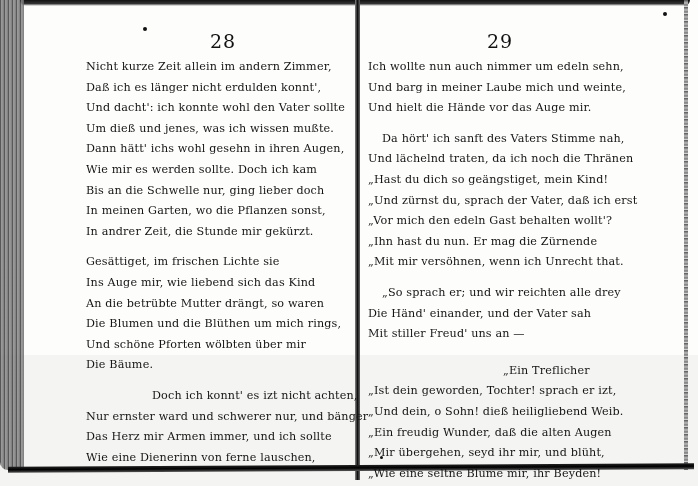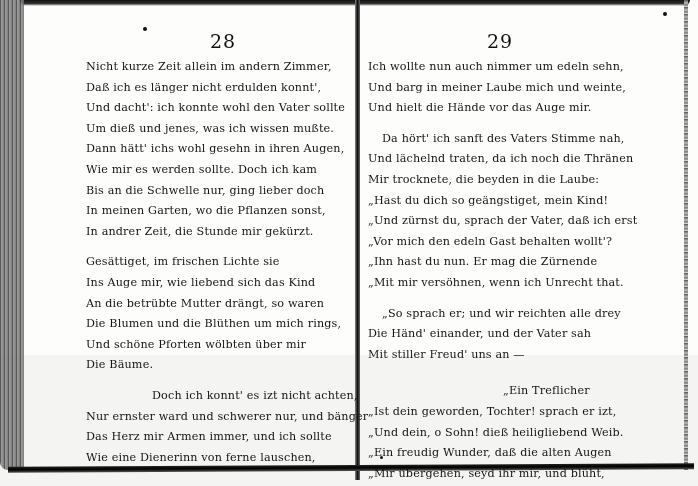--- a/index.html
+++ b/index.html
@@ -99,21 +99,20 @@
 
   <div class="page right">
     <div class="page-number">29</div>
     <div class="lines">
       <div class="line">Ich wollte nun auch nimmer um edeln sehn,</div>
       <div class="line">Und barg in meiner Laube mich und weinte,</div>
       <div class="line">Und hielt die Hände vor das Auge mir.</div>
       <div class="gap"></div>
       <div class="line indent">Da hört' ich sanft des Vaters Stimme nah,</div>
       <div class="line">Und lächelnd traten, da ich noch die Thränen</div>
-      <div class="line">Mir trocknete, die beyden in die Laube:</div>
       <div class="line">„Hast du dich so geängstiget, mein Kind!</div>
       <div class="line">„Und zürnst du, sprach der Vater, daß ich erst</div>
       <div class="line">„Vor mich den edeln Gast behalten wollt'?</div>
       <div class="line">„Ihn hast du nun. Er mag die Zürnende</div>
       <div class="line">„Mit mir versöhnen, wenn ich Unrecht that.</div>
       <div class="gap"></div>
       <div class="line indent">„So sprach er; und wir reichten alle drey</div>
       <div class="line">Die Händ' einander, und der Vater sah</div>
       <div class="line">Mit stiller Freud' uns an —</div>
       <div class="line deeper-indent">„Ein Treflicher</div>

